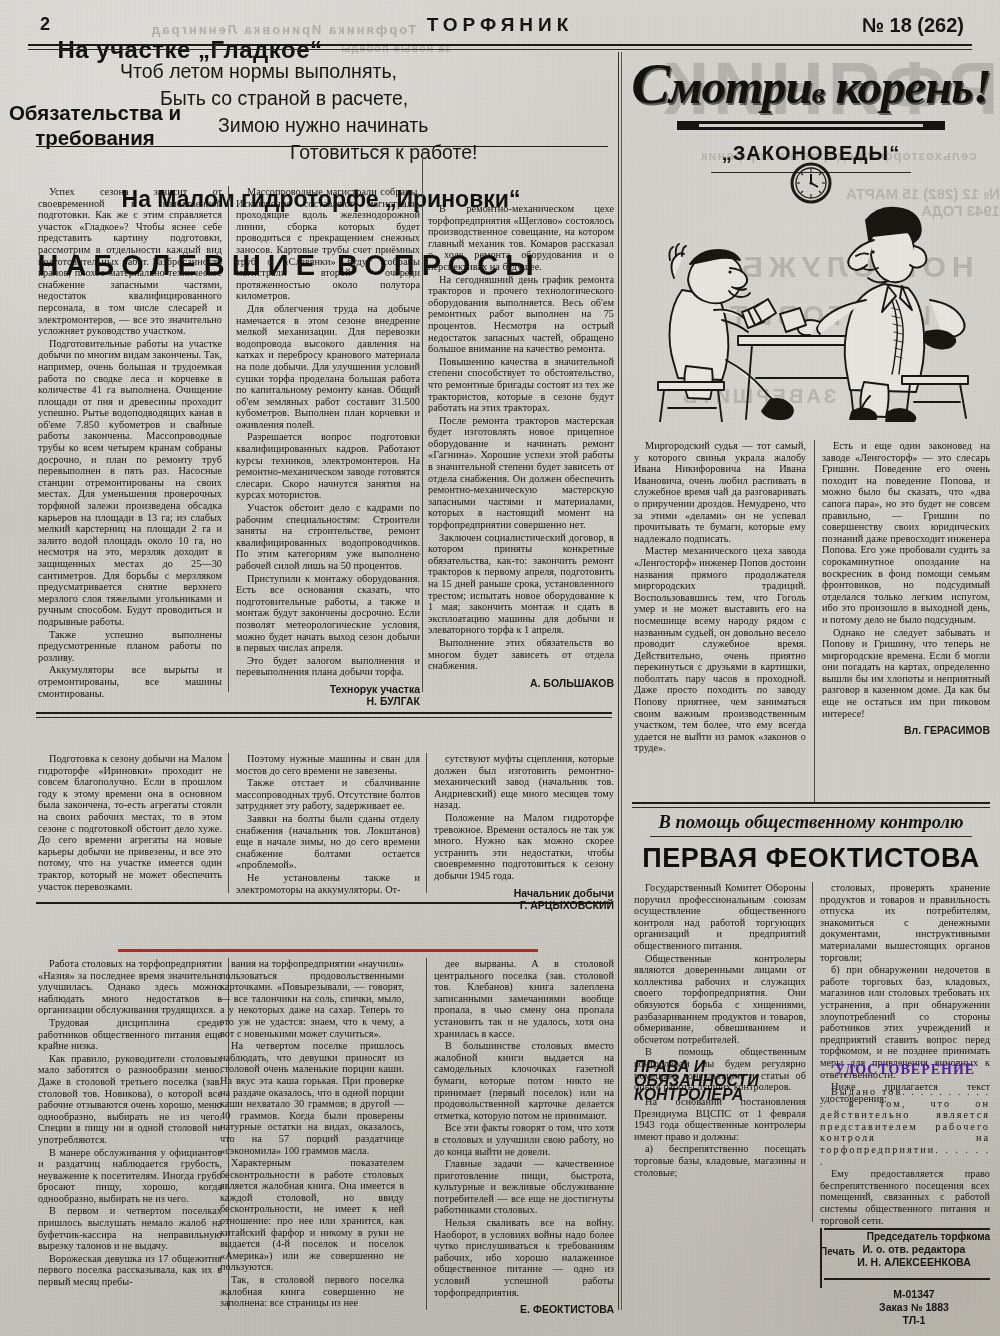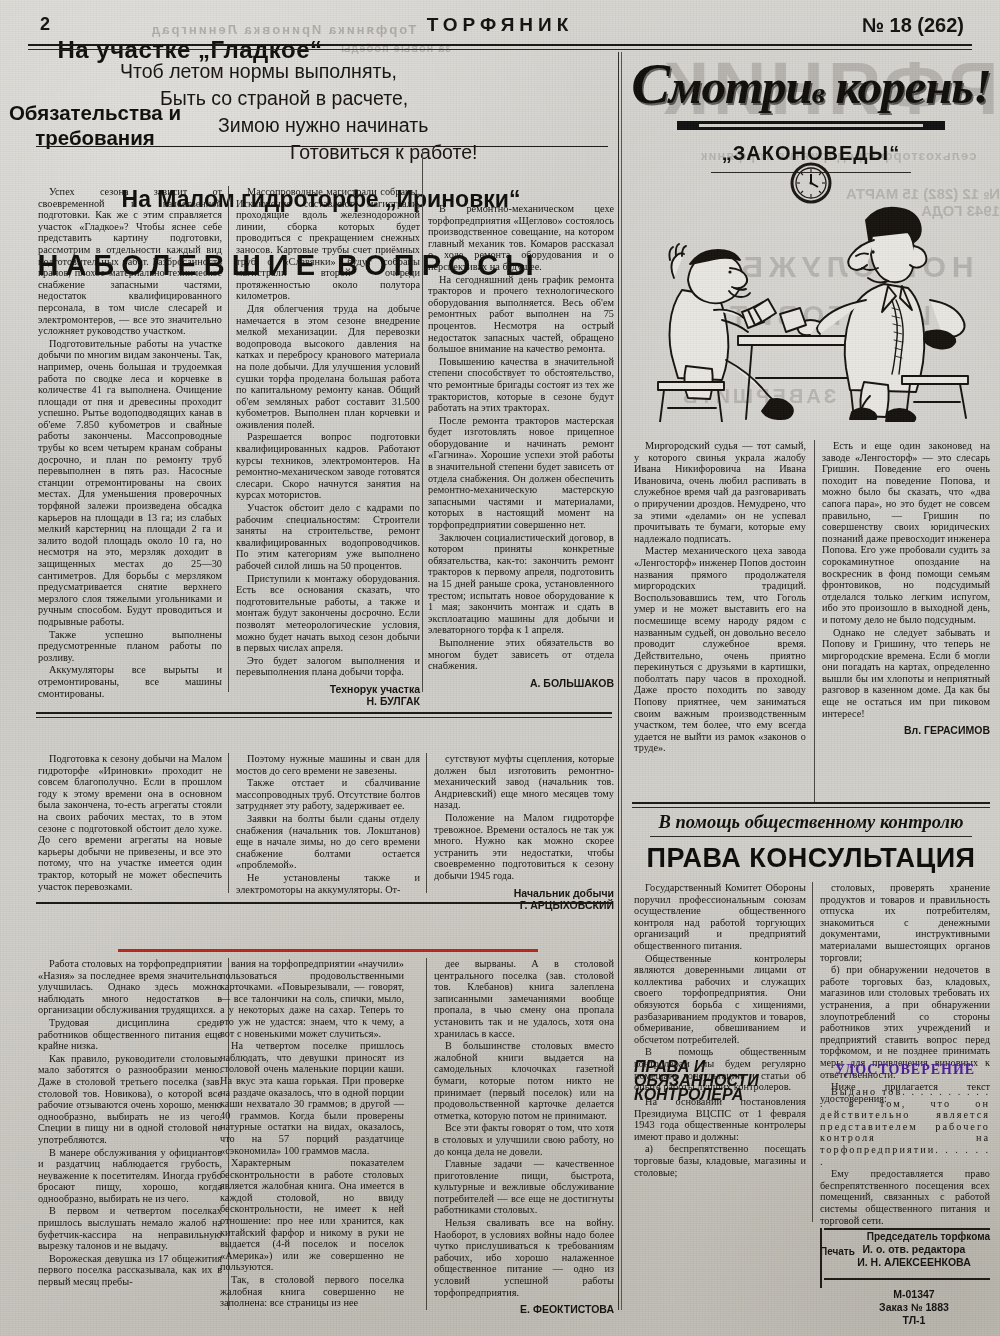--- a/index.html
+++ b/index.html
@@ -343,21 +343,21 @@
   <div class="col" style="left:220px;top:958px;width:184px;height:350px;">
     <p>вания на торфопредприятии «научили» пользоваться продовольственными карточками. «Повырезывали, — говорят, — все талончики на соль, спички, мыло, а у некоторых даже на сахар. Теперь то это уж не удастся: знаем, что к чему, а вот с новенькими может случиться».</p>
     <p>На четвертом поселке пришлось наблюдать, что девушки приносят из столовой очень маленькие порции каши. На вкус эта каша горькая. При проверке на раздаче оказалось, что в одной порции каши нехватало 30 граммов; в другой — 40 граммов. Когда были проверены натурные остатки на видах, оказалось, что на 57 порций раздатчице «сэкономила» 100 граммов масла.</p>
     <p>Характерным показателем бесконтрольности в работе столовых является жалобная книга. Она имеется в каждой столовой, но ввиду бесконтрольности, не имеет к ней отношение: про нее или хранится, как китайский фарфор и никому в руки не выдается (4-й поселок и поселок «Америка») или же совершенно не пользуются.</p>
     <p>Так, в столовой первого поселка жалобная книга совершенно не заполнена: все страницы из нее</p>
   </div>
   <div class="vrule" style="left:426px;top:958px;height:352px;"></div>
   <div class="col" style="left:434px;top:958px;width:180px;height:350px;">
     <p>дее вырваны. А в столовой центрального поселка (зав. столовой тов. Клебанов) книга залеплена записанными замечаниями вообще пропала, в чью смену она пропала установить так и не удалось, хотя она хранилась в кассе.</p>
     <p>В большинстве столовых вместо жалобной книги выдается на самодельных клочочках газетной бумаги, которые потом никто не принимает (первый поселок) или на продовольственной карточке делается отметка, которую потом не принимают.</p>
-    <p>Все эти факты говорят о том, что хотя в столовых и улучшили свою работу, но до конца дела не довели.</p>
+    <p>Все эти факты говорят о том, что хотя в столовых и улучшили свою работу, но до конца выйти не довели.</p>
     <p>Главные задачи — качественное приготовление пищи, быстрота, культурные и вежливые обслуживание потребителей — все еще не достигнуты работниками столовых.</p>
     <p>Нельзя сваливать все на войну. Наоборот, в условиях войны надо более чутко прислушиваться к требованиям рабочих, ибо хорошо налаженное общественное питание — одно из условий успешной работы торфопредприятия.</p>
     <div class="sig">Е. ФЕОКТИСТОВА</div>
   </div>
 
   <div class="col" style="left:634px;top:440px;width:172px;height:360px;">
     <p>Миргородский судья — тот самый, у которого свинья украла жалобу Ивана Никифоровича на Ивана Ивановича, очень любил распивать в служебное время чай да разговаривать о приручении дроздов. Немудрено, что за этими «делами» он не успевал прочитывать те бумаги, которые ему надлежало подписать.</p>
     <p>Мастер механического цеха завода «Ленгосторф» инженер Попов достоин названия прямого продолжателя миргородских традиций. Воспользовавшись тем, что Гоголь умер и не может выставить его на посмешище всему народу рядом с названным судьей, он довольно весело проводит служебное время. Действительно, очень приятно перекинуться с друзьями в картишки, поболтать пару часов в проходной. Даже просто походить по заводу Попову приятнее, чем заниматься своим важным производственным участком, тем более, что ему всегда удается не выйти из рамок «законов о труде».</p>
   </div>
   <div class="vrule" style="left:814px;top:440px;height:362px;"></div>
@@ -365,21 +365,21 @@
     <p>Есть и еще один законовед на заводе «Ленгосторф» — это слесарь Гришин. Поведение его очень походит на поведение Попова, и можно было бы сказать, что «два сапога пара», но это будет не совсем правильно, — Гришин по совершенству своих юридических познаний даже превосходит инженера Попова. Его уже пробовали судить за сорокаминутное опоздание на воскресник в фонд помощи семьям фронтовиков, но подсудимый отделался только легким испугом, ибо это произошло в выходной день, и потому дело не было подсудным.</p>
     <p>Однако не следует забывать и Попову и Гришину, что теперь не миргородские времена. Если б могли они погадать на картах, определенно вышли бы им хлопоты и неприятный разговор в казенном доме. Да как бы еще не остаться им при пиковом интересе!</p>
     <div class="sig">Вл. ГЕРАСИМОВ</div>
   </div>
 
   <div class="rule-thick" style="left:632px;top:802px;width:358px;"></div>
   <div class="rule-thin" style="left:632px;top:807px;width:358px;"></div>
 
   <div class="head-pomosch">В помощь общественному контролю</div>
   <div class="rule-thin" style="left:650px;top:836px;width:322px;"></div>
-  <div class="head-pervaya">ПРАВА КОНСУЛЬТАЦИЯ</div>
+  <div class="head-pervaya">ПЕРВАЯ ФЕОКТИСТОВА</div>
 
   <div class="col" style="left:634px;top:882px;width:172px;height:180px;">
     <p>Государственный Комитет Обороны поручил профессиональным союзам осуществление общественного контроля над работой торгующих организаций и предприятий общественного питания.</p>
     <p>Общественные контролеры являются доверенными лицами от коллектива рабочих и служащих своего торфопредприятия. Они обязуются борьба с хищениями, разбазариванием продуктов и товаров, обмеривание, обвешиванием и обсчетом потребителей.</p>
     <p>В помощь общественным контролерам мы будем регулярно помещать консультации и статьи об опыте работы лучших контролеров.</p>
   </div>
   <div class="sub-prava" style="left:634px;top:1060px;width:172px;">
     <div>ПРАВА И ОБЯЗАННОСТИ</div>
     <div>КОНТРОЛЕРА</div>
   </div>

